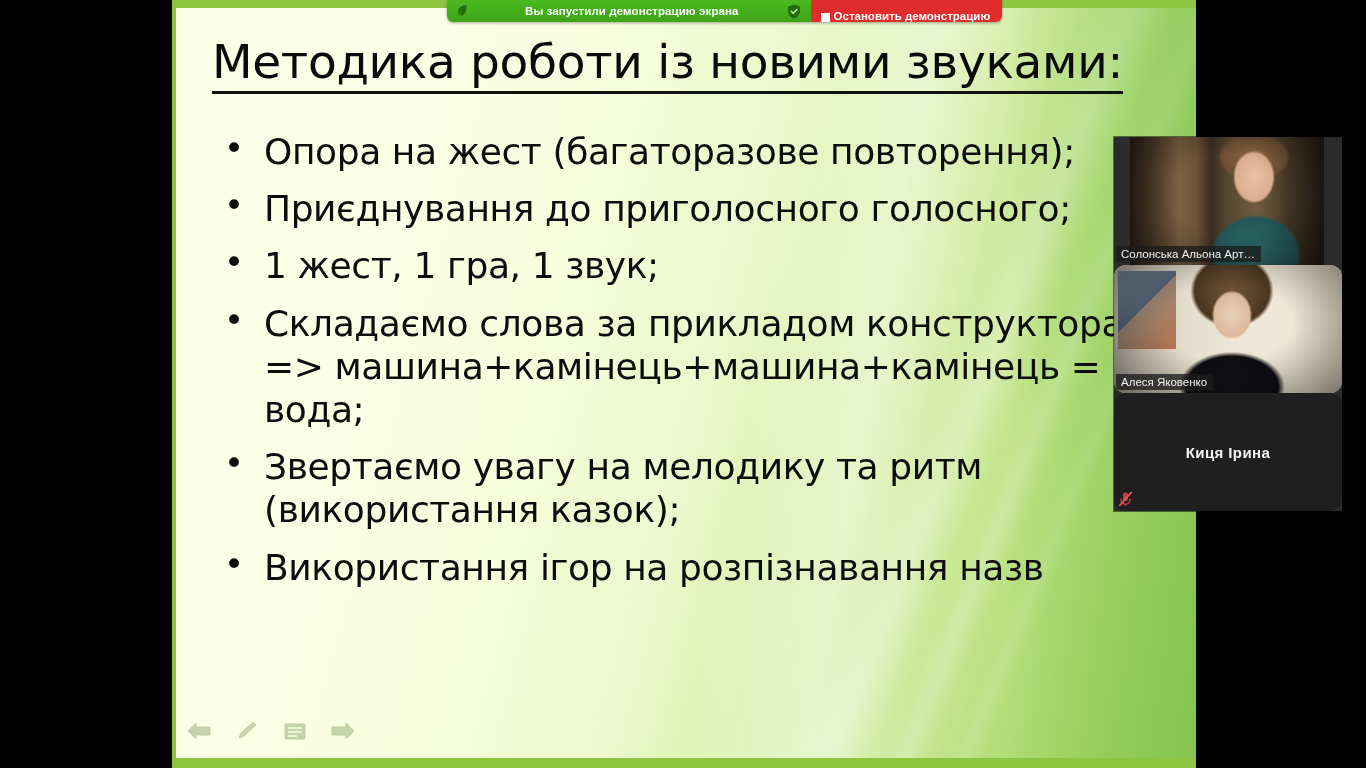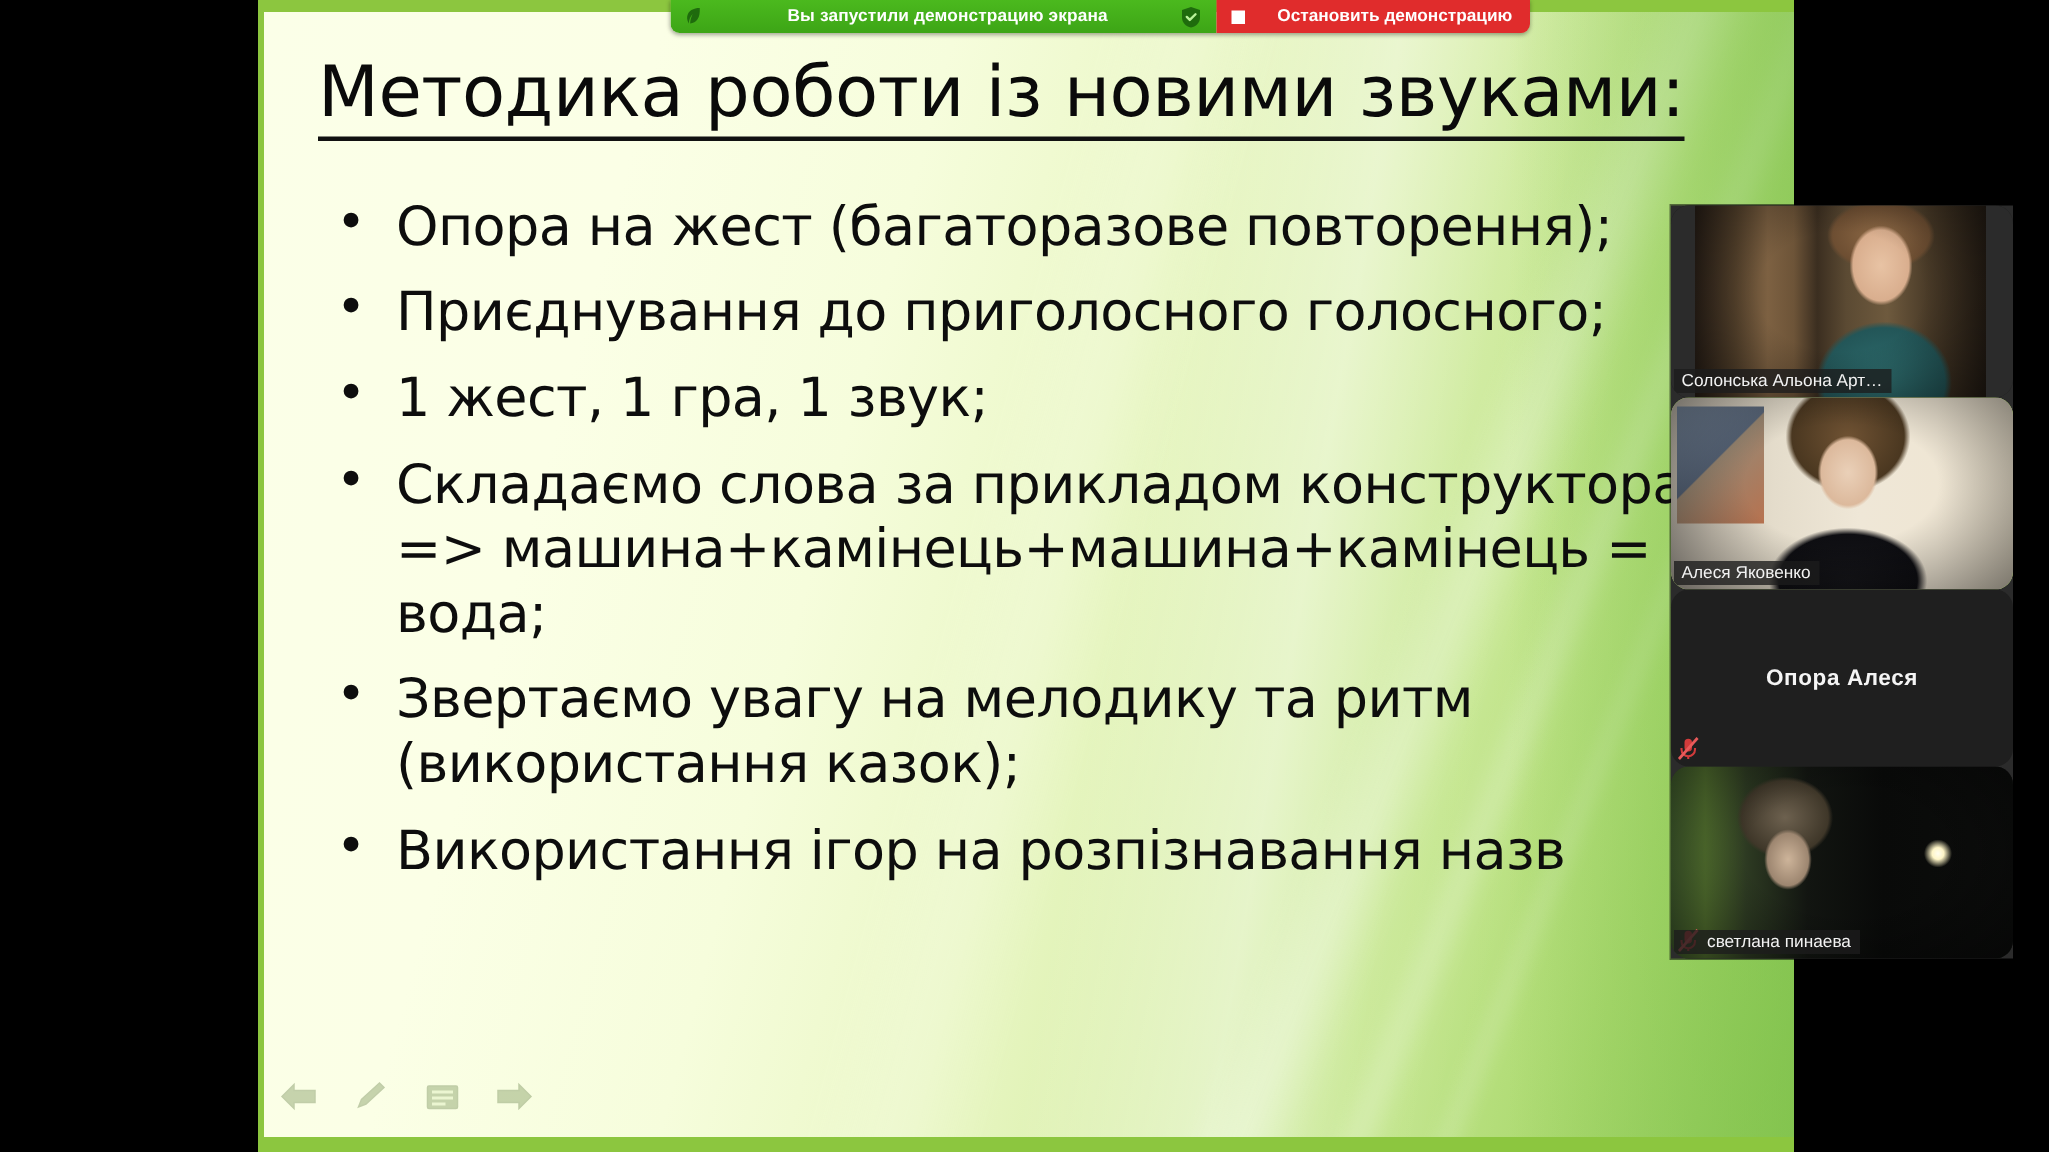--- a/index.html
+++ b/index.html
@@ -165,22 +165,22 @@
     color: #fff;
     font-size: 11.5px;
     font-weight: bold;
     white-space: nowrap;
     letter-spacing: .1px;
     padding: 0 34px 0 42px;
   }
   #share-shield-icon { width: 14px; height: 15px; display: block; }
   #stop-share-button {
     background: #e02c2c;
-    display: flex; align-items: center;
-    gap: 22px;
+    display: flex; align-items: flex-end;
+    gap: 4px;
     padding: 0 12px 0 10px;
     cursor: pointer;
   }
   #stop-square-icon {
     width: 9px; height: 9px; background: #fff; display: block;
   }
   #stop-share-label {
     color: #fff; font-size: 11.5px; font-weight: bold; white-space: nowrap;
   }
 
@@ -385,40 +385,27 @@
       <div class="tile-name">Солонська Альона Арт…</div>
     </div>
 
     <div class="video-tile active">
       <div class="cam cam-b"></div>
       <div class="cam-vignette"></div>
       <div class="tile-name">Алеся Яковенко</div>
     </div>
 
     <div class="video-tile" style="background:#1f1f1f;height:118px">
-      <div class="tile-center-name">Опора Алеся</div>
+      <div class="tile-center-name">Киця Ірина</div>
       <span class="mic-off-icon">
         <svg viewBox="0 0 15 16" aria-hidden="true">
           <rect x="5" y="1.5" width="5" height="8.5" rx="2.5" fill="#d23b3b"></rect>
           <path d="M3 7.6v1.1c0 2.5 2 4.5 4.5 4.5s4.5-2 4.5-4.5V7.6" fill="none" stroke="#d23b3b" stroke-width="1.4"></path>
           <line x1="7.5" y1="13.2" x2="7.5" y2="15" stroke="#d23b3b" stroke-width="1.4"></line>
           <line x1="1.3" y1="15" x2="13.7" y2="1" stroke="#e85a5a" stroke-width="1.8"></line>
         </svg>
       </span>
     </div>
 
-    <div class="video-tile">
-      <div class="cam cam-d" style="left:0;right:0"></div>
-      <div class="cam-vignette"></div>
-      <span class="mic-off-icon">
-        <svg viewBox="0 0 15 16" aria-hidden="true">
-          <rect x="5" y="1.5" width="5" height="8.5" rx="2.5" fill="#d23b3b"></rect>
-          <path d="M3 7.6v1.1c0 2.5 2 4.5 4.5 4.5s4.5-2 4.5-4.5V7.6" fill="none" stroke="#d23b3b" stroke-width="1.4"></path>
-          <line x1="7.5" y1="13.2" x2="7.5" y2="15" stroke="#d23b3b" stroke-width="1.4"></line>
-          <line x1="1.3" y1="15" x2="13.7" y2="1" stroke="#e85a5a" stroke-width="1.8"></line>
-        </svg>
-      </span>
-      <div class="tile-name with-mic">светлана пинаева</div>
-    </div>
 
   </div>
 
 </div>
 
 </body></html>

